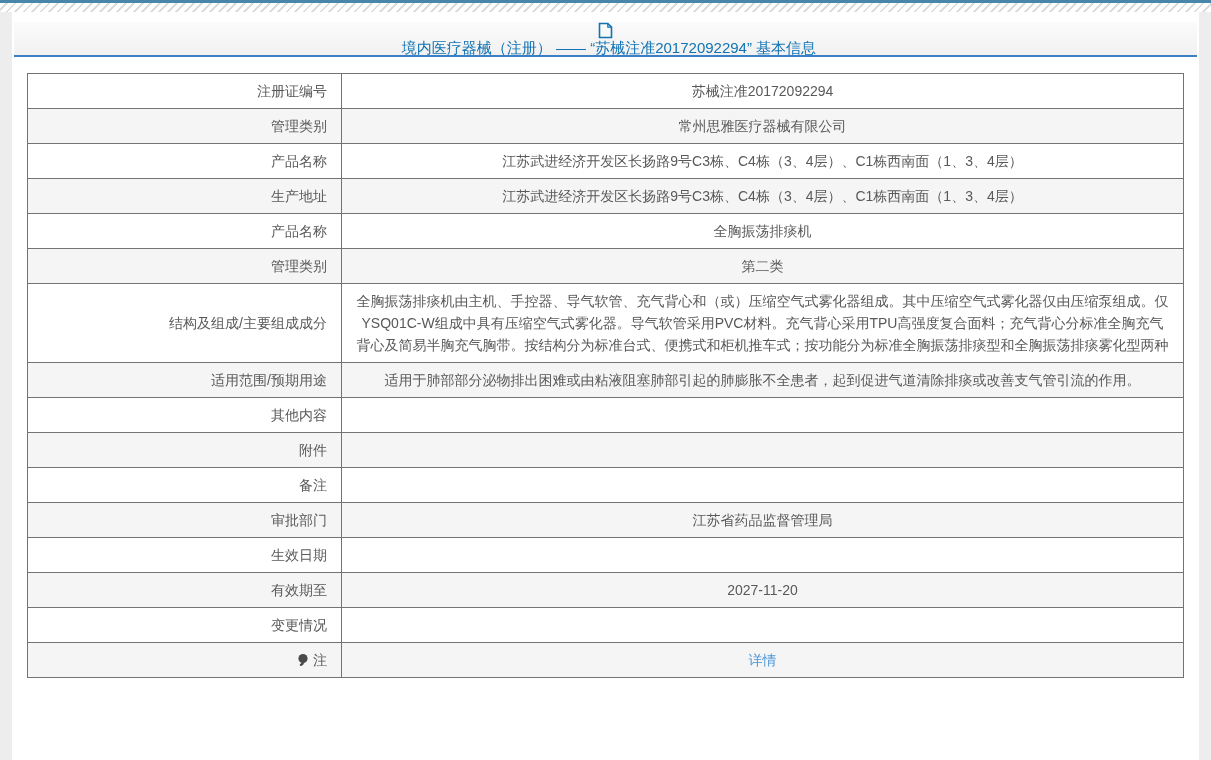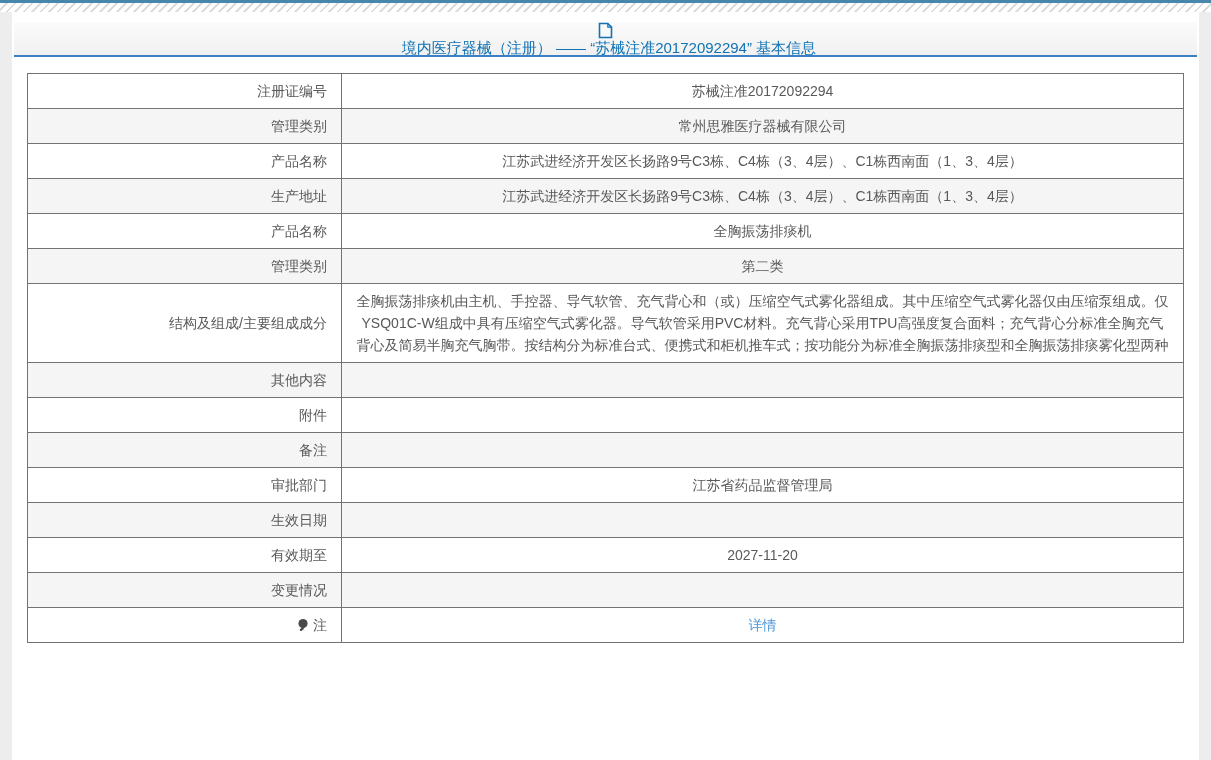--- a/index.html
+++ b/index.html
@@ -85,20 +85,24 @@
         </tr>
         <tr>
           <td class="cell-label"><span>管理类别</span></td>
           <td class="cell-value"><span>第二类</span></td>
         </tr>
         <tr>
           <td class="cell-label"><span>结构及组成/主要组成成分</span></td>
           <td class="cell-value"><span>全胸振荡排痰机由主机、手控器、导气软管、充气背心和（或）压缩空气式雾化器组成。其中压缩空气式雾化器仅由压缩泵组成。仅YSQ01C-W组成中具有压缩空气式雾化器。导气软管采用PVC材料。充气背心采用TPU高强度复合面料；充气背心分标准全胸充气背心及简易半胸充气胸带。按结构分为标准台式、便携式和柜机推车式；按功能分为标准全胸振荡排痰型和全胸振荡排痰雾化型两种</span></td>
         </tr>
         <tr>
+          <td class="cell-label"><span>适用范围/预期用途</span></td>
+          <td class="cell-value"><span>适用于肺部部分泌物排出困难或由粘液阻塞肺部引起的肺膨胀不全患者，起到促进气道清除排痰或改善支气管引流的作用。</span></td>
+        </tr>
+        <tr>
           <td class="cell-label"><span>其他内容</span></td>
           <td class="cell-value"></td>
         </tr>
         <tr>
           <td class="cell-label"><span>附件</span></td>
           <td class="cell-value"></td>
         </tr>
         <tr>
           <td class="cell-label"><span>备注</span></td>
           <td class="cell-value"></td>

